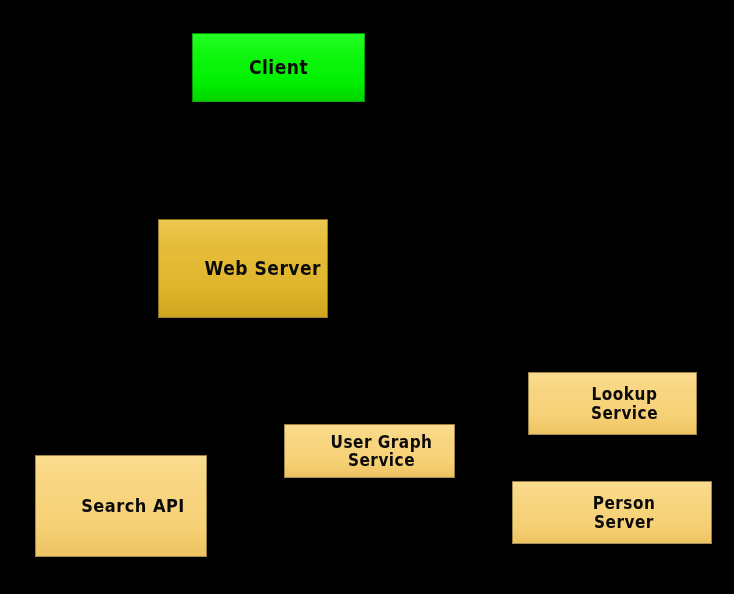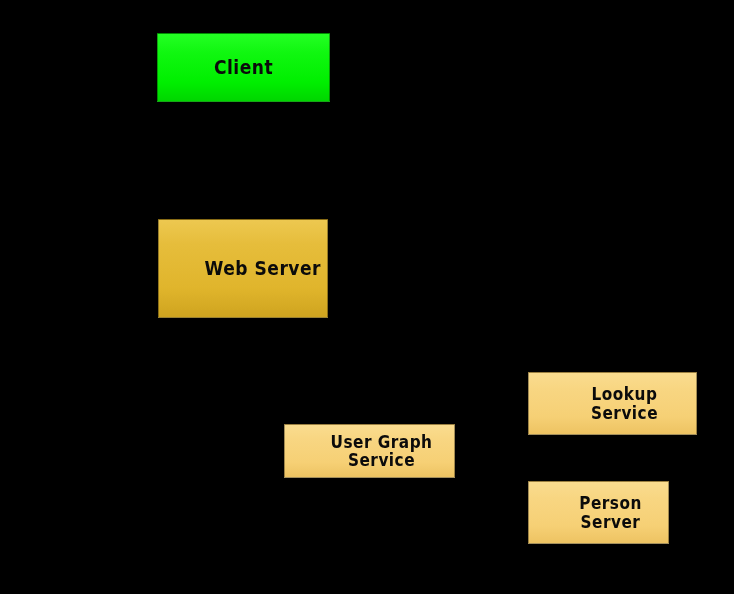--- a/index.html
+++ b/index.html
@@ -37,20 +37,21 @@
     display: block;
     white-space: pre-line;
     padding: 0 6px;
     font-family: "DejaVu Sans", sans-serif;
     font-weight: 700;
     font-stretch: condensed;
   }
   
   .fill-green {
     background: linear-gradient(180deg, #24ff24 0%, #10f710 28%, #00ef00 72%, #00d600 100%);
+    margin-left: 35px;
   }
   .fill-gold {
     background: linear-gradient(180deg, #edc850 0%, #e6bd3b 25%, #e0b52c 70%, #cfa41f 100%);
     justify-content: flex-end;
   }
   .fill-sand {
     background: linear-gradient(180deg, #fadc8f 0%, #f8d682 26%, #f6d075 72%, #edc362 100%);
     padding-left: 24px;
   }
 </style>
@@ -66,17 +67,20 @@
       <span class="node-label" style="font-size: 19px;">Web Server</span>
     </div>
     <div class="node fill-sand" style="left: 528px; top: 372px; width: 169px; height: 63px;">
       <span class="node-label" style="font-size: 17px;">Lookup
 Service</span>
     </div>
     <div class="node fill-sand" style="left: 284px; top: 424px; width: 171px; height: 54px;">
       <span class="node-label" style="font-size: 17px;">User Graph
 Service</span>
     </div>
-    <div class="node fill-sand" style="left: 528px; top: 481px; width: 141px; height: 63px;">
+    <div class="node fill-sand" style="left: 512px; top: 481px; width: 200px; height: 63px;">
       <span class="node-label" style="font-size: 17px;">Person
 Server</span>
+    </div>
+    <div class="node fill-sand" style="left: 35px; top: 455px; width: 172px; height: 102px;">
+      <span class="node-label" style="font-size: 18px;">Search API</span>
     </div>
   </div>
 
 </body></html>

